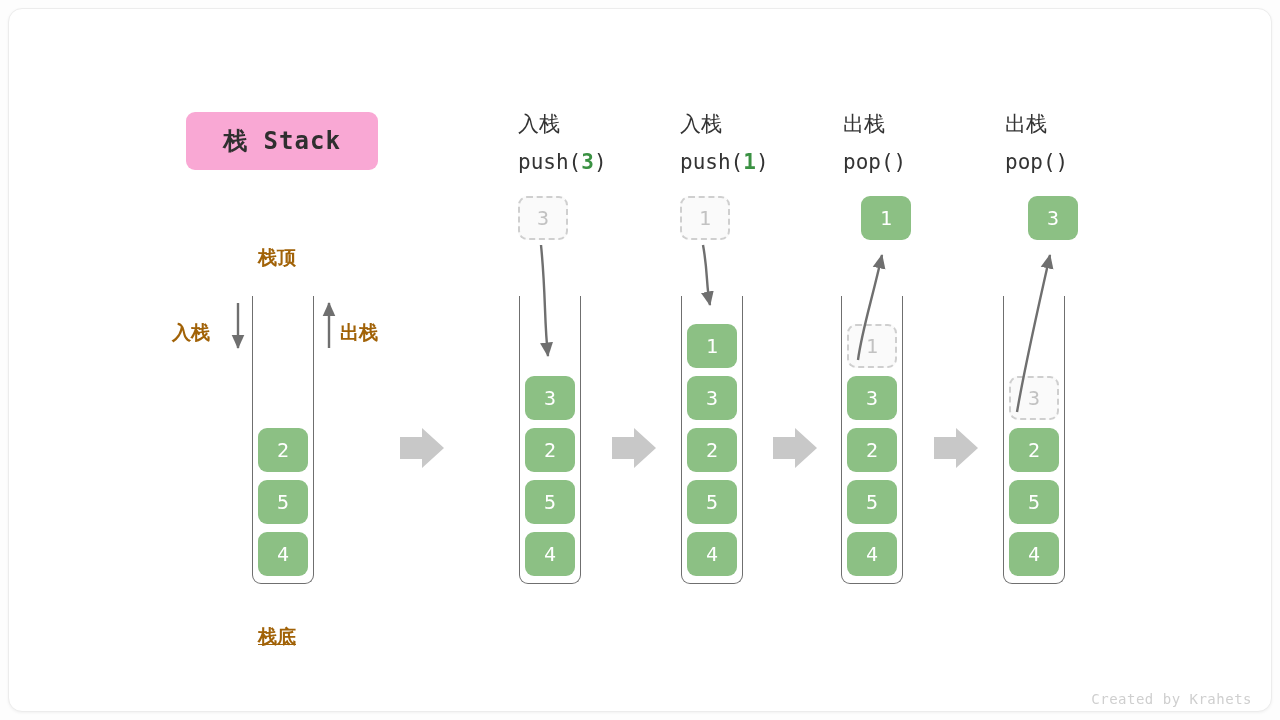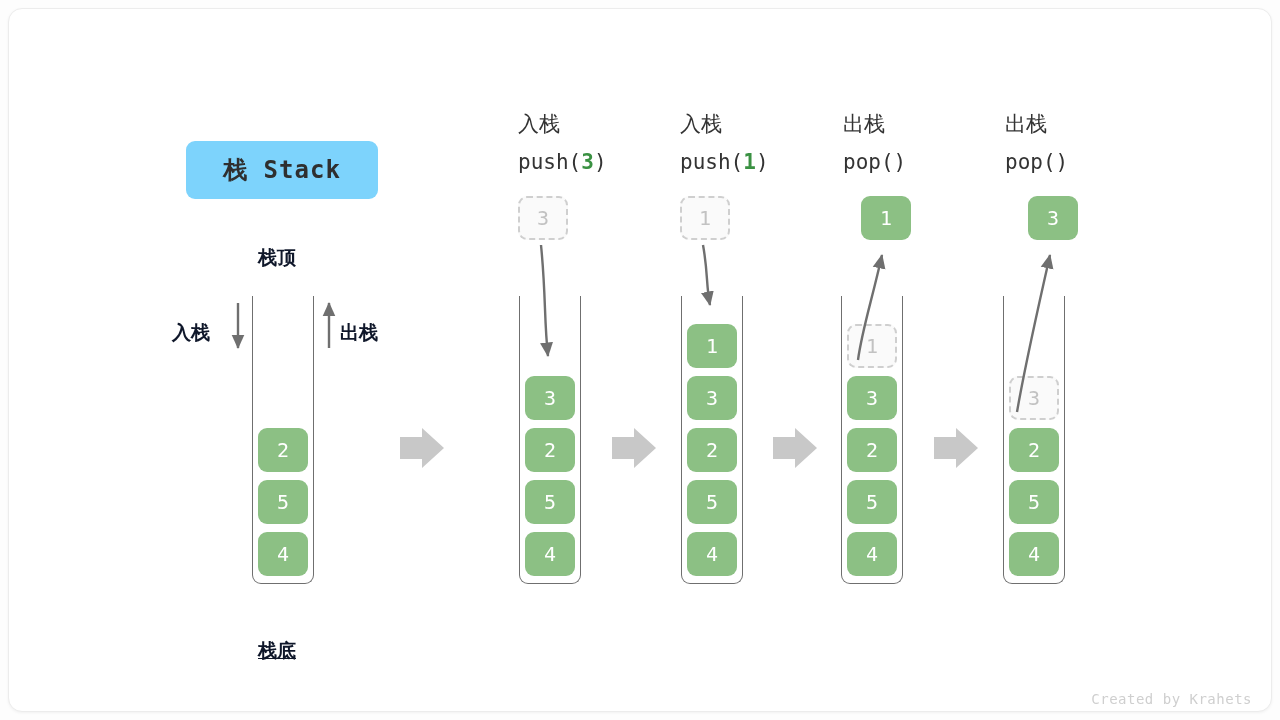--- a/index.html
+++ b/index.html
@@ -28,37 +28,36 @@
     box-shadow: 0 1px 3px rgba(0,0,0,0.05);
   }
 
   
   .title-badge {
     position: absolute;
     left: 186px;
     top: 112px;
     width: 192px;
     height: 58px;
-    background: #7dd3fc;
+    background: #f9a8d4;
     border-radius: 9px;
     display: flex;
     align-items: center;
     justify-content: center;
     color: #2f2f2f;
     font-size: 24px;
     font-weight: bold;
     letter-spacing: 1px;
     font-family: "DejaVu Sans Mono", monospace;
-    margin-top: 29px;
   }
 
   
   .lbl {
     position: absolute;
-    color: #0f172a;
+    color: #a16207;
     font-weight: bold;
     font-size: 19px;
     white-space: nowrap;
     font-family: "DejaVu Sans", sans-serif;
   }
   .col-head {
     position: absolute;
     color: #333333;
     font-size: 21px;
     line-height: 38px;
@@ -165,21 +164,21 @@
 </style>
 </head>
 <body>
 
 <div id="canvas">
   <div class="card"></div>
 
   <div class="title-badge">栈 Stack</div>
 
   <div class="lbl" style="left:258px; top:245px;">栈顶</div>
-  <div class="lbl" style="left:258px; top:638px;text-decoration:underline;">栈底</div>
+  <div class="lbl" style="left:258px; top:624px;text-decoration:underline;">栈底</div>
   <div class="lbl" style="left:172px; top:320px;">入栈</div>
   <div class="lbl" style="left:340px; top:320px;">出栈</div>
 
   <div class="col-head" style="left:518px; top:105px;">
     <div class="cn">入栈</div>
     <div><span>push(</span><span class="num">3</span><span>)</span></div>
   </div>
 
   <div class="col-head" style="left:680px; top:105px;">
     <div class="cn">入栈</div>

